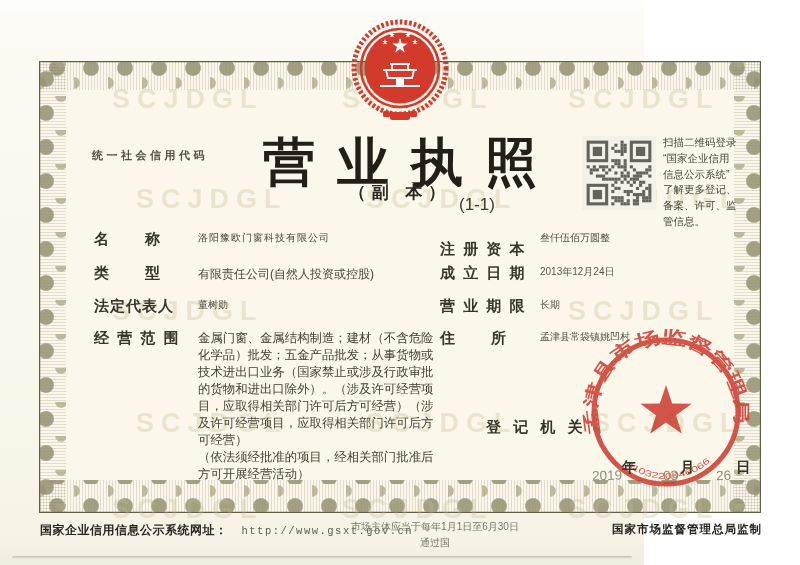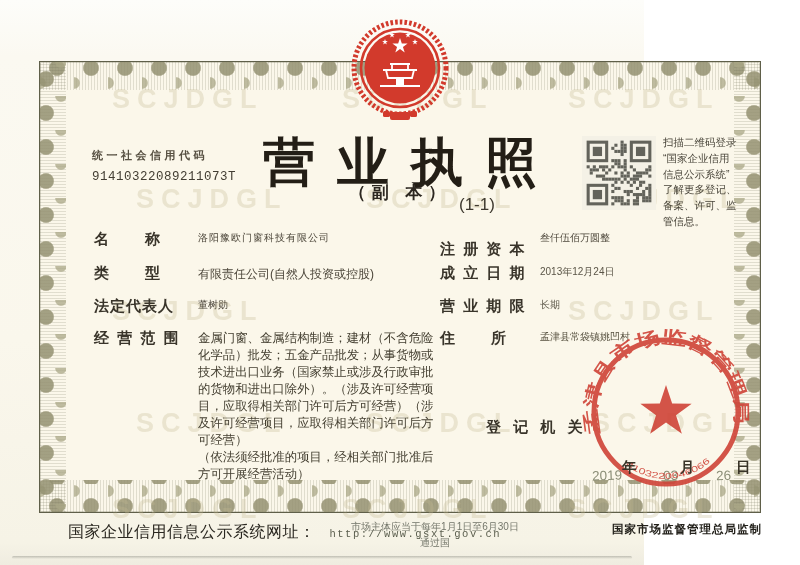--- a/index.html
+++ b/index.html
@@ -99,21 +99,21 @@
   .dc-month { left:680px; top:458px; }
   .dc-day   { left:736px; top:458px; }
   .date-num { position:absolute; font-size:13.5px; color:#8b8e77; z-index:4; transform:rotate(-2deg); }
   .dn-year  { left:592px; top:468px; }
   .dn-month { left:663px; top:468px; }
   .dn-day   { left:716px; top:468px; }
 
   
   .footer { position:absolute; left:40px; top:522px; width:722px; z-index:3; }
   .footer-left { position:absolute; left:0; top:0; display:flex; align-items:baseline; gap:14px; }
-  .footer-left-label { font-size:16px; font-weight:normal; color:#2a2720; letter-spacing:.5px;margin-left:28px; }
+  .footer-left-label { font-size:12px; font-weight:bold; color:#2a2720; letter-spacing:.5px; }
   .footer-url { font-family:"Liberation Mono","DejaVu Sans Mono",monospace; font-size:10.5px;
                 color:#5b5e4e; letter-spacing:1.5px; }
   .footer-middle { position:absolute; left:310px; top:-3px; width:170px; text-align:center;
                    font-size:10px; line-height:1.55; color:#73766-4; color:#73766a; }
   .footer-right { position:absolute; right:0; top:0; font-size:11.5px; font-weight:bold;
                   color:#23211b; letter-spacing:1px; }
 
   .paper-shadow { position:absolute; left:12px; right:12px; top:556px; height:3px;
                   background:linear-gradient(180deg, rgba(150,150,140,.55), rgba(150,150,140,0));
                   border-radius:2px; z-index:0; }
@@ -175,21 +175,20 @@
         <g fill="#d23a2c">
           <rect x="40" y="100" width="20" height="8" rx="2"></rect>
           <rect x="33" y="99" width="7" height="6" rx="1.5"></rect>
           <rect x="60" y="99" width="7" height="6" rx="1.5"></rect>
         </g>
       </svg>
     </div>
 
     <div class="credit-block">
       <div class="credit-label">统一社会信用代码</div>
-      <div class="credit-code">91410322089211073T</div>
     </div>
 
     <div class="title">营业执照</div>
     <div class="subtitle">（副  本）</div>
     <div class="page-no">(1-1)</div>
 
     <div class="qr"><svg viewBox="-1.5 -1.5 24 24" width="74" height="74">
           <rect x="-1.5" y="-1.5" width="24" height="24" fill="#f4f1e6"></rect>
           <rect x="11" y="0" width="1" height="1" fill="#63635b"></rect>
           <rect x="9" y="1" width="1" height="1" fill="#63635b"></rect>

